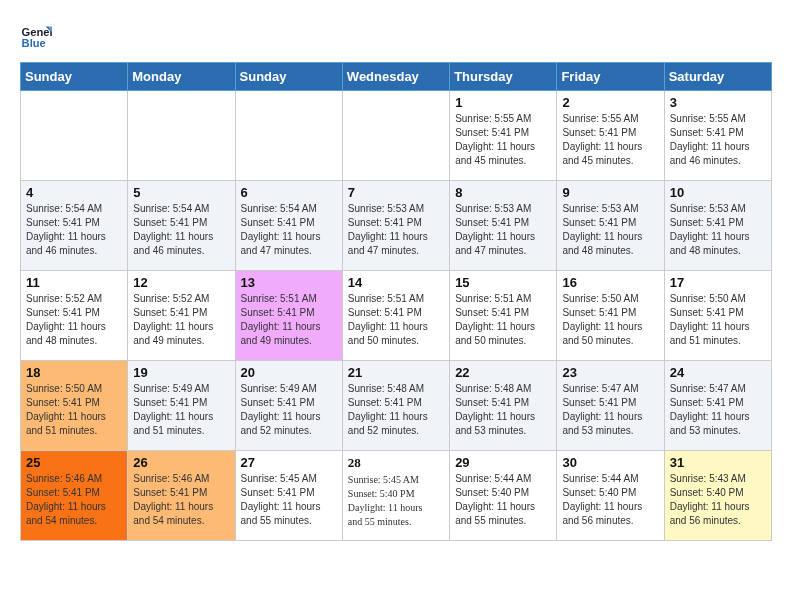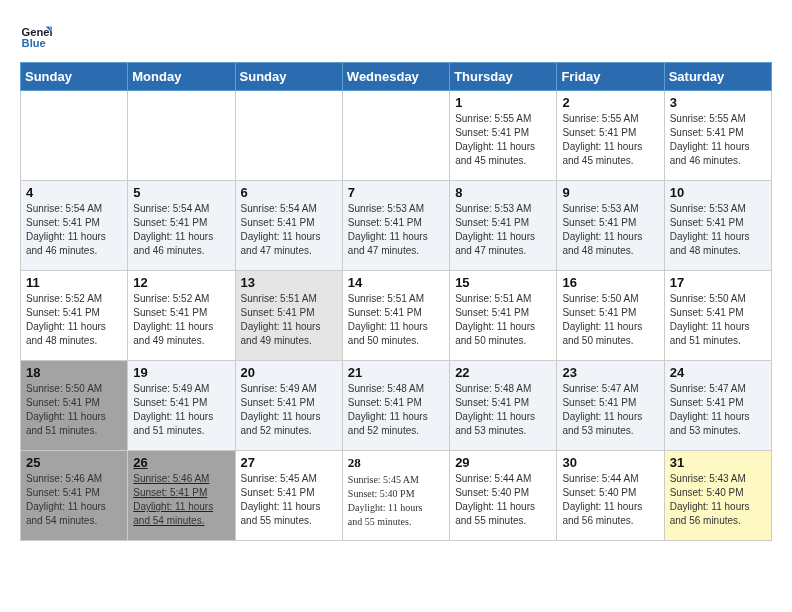--- a/index.html
+++ b/index.html
@@ -207,21 +207,21 @@
 Daylight: 11 hours
 and 48 minutes.</div>
         </td>
         <td style="background: rgb(255, 255, 255);">
           <div class="day-number">12</div>
           <div class="day-info" style="white-space: pre-line;">Sunrise: 5:52 AM
 Sunset: 5:41 PM
 Daylight: 11 hours
 and 49 minutes.</div>
         </td>
-        <td style="background: #e5e5e5;">
+        <td style="background: #f0abfc;">
           <div class="day-number">13</div>
           <div class="day-info" style="white-space: pre-line;">Sunrise: 5:51 AM
 Sunset: 5:41 PM
 Daylight: 11 hours
 and 49 minutes.</div>
         </td>
         <td style="background: rgb(255, 255, 255);">
           <div class="day-number">14</div>
           <div class="day-info" style="white-space: pre-line;">Sunrise: 5:51 AM
 Sunset: 5:41 PM
@@ -244,21 +244,21 @@
         </td>
         <td style="background: rgb(255, 255, 255); border-radius: 16px;">
           <div class="day-number">17</div>
           <div class="day-info" style="white-space: pre-line;">Sunrise: 5:50 AM
 Sunset: 5:41 PM
 Daylight: 11 hours
 and 51 minutes.</div>
         </td>
       </tr>
       <tr>
-        <td style="background: #a3a3a3;">
+        <td style="background: #fdba74;">
           <div class="day-number">18</div>
           <div class="day-info" style="white-space: pre-line;">Sunrise: 5:50 AM
 Sunset: 5:41 PM
 Daylight: 11 hours
 and 51 minutes.</div>
         </td>
         <td style="background: rgb(240, 244, 248);">
           <div class="day-number">19</div>
           <div class="day-info" style="white-space: pre-line;">Sunrise: 5:49 AM
 Sunset: 5:41 PM
@@ -295,28 +295,28 @@
         </td>
         <td style="background: rgb(240, 244, 248);">
           <div class="day-number">24</div>
           <div class="day-info" style="white-space: pre-line;">Sunrise: 5:47 AM
 Sunset: 5:41 PM
 Daylight: 11 hours
 and 53 minutes.</div>
         </td>
       </tr>
       <tr>
-        <td style="background: #a3a3a3; margin-left: 14px;">
+        <td style="background: #f97316; margin-left: 14px;">
           <div class="day-number">25</div>
           <div class="day-info" style="white-space: pre-line;">Sunrise: 5:46 AM
 Sunset: 5:41 PM
 Daylight: 11 hours
 and 54 minutes.</div>
         </td>
-        <td style="background: #a3a3a3; text-decoration: underline;">
+        <td style="background: #fdba74;">
           <div class="day-number">26</div>
           <div class="day-info" style="white-space: pre-line;">Sunrise: 5:46 AM
 Sunset: 5:41 PM
 Daylight: 11 hours
 and 54 minutes.</div>
         </td>
         <td style="background: rgb(255, 255, 255);">
           <div class="day-number">27</div>
           <div class="day-info" style="white-space: pre-line;">Sunrise: 5:45 AM
 Sunset: 5:41 PM

